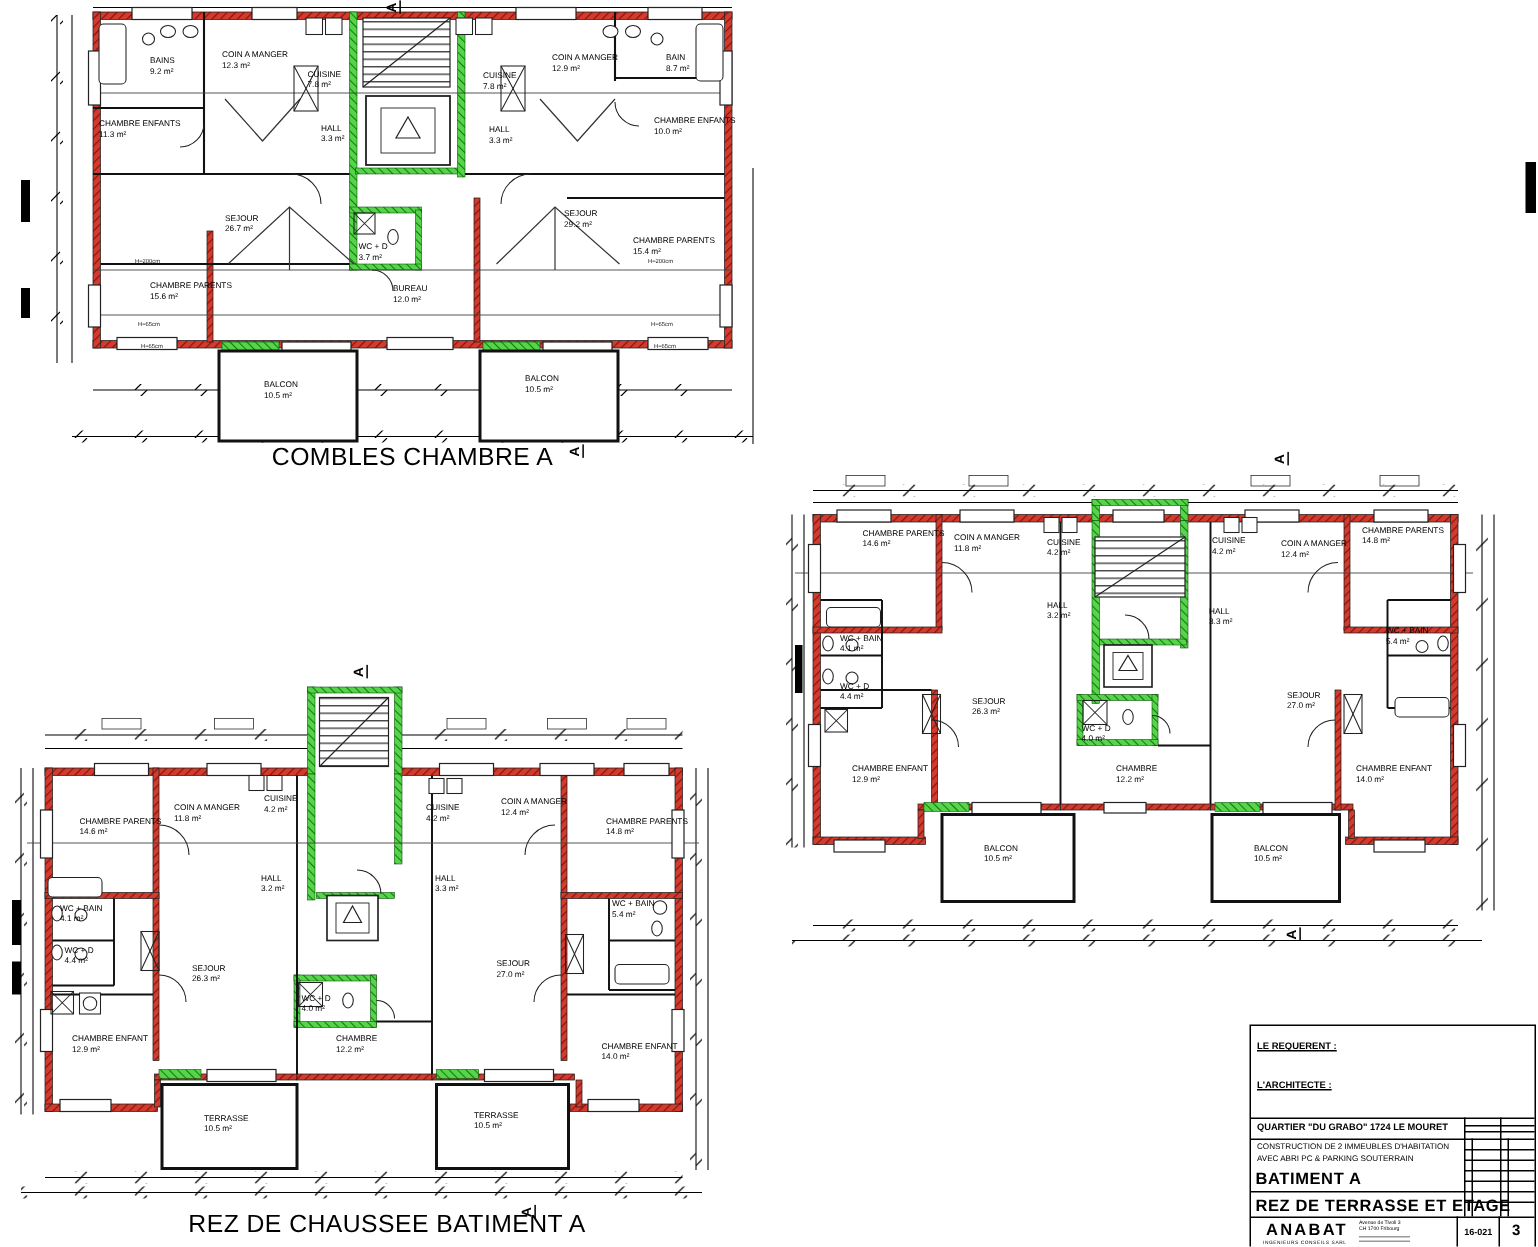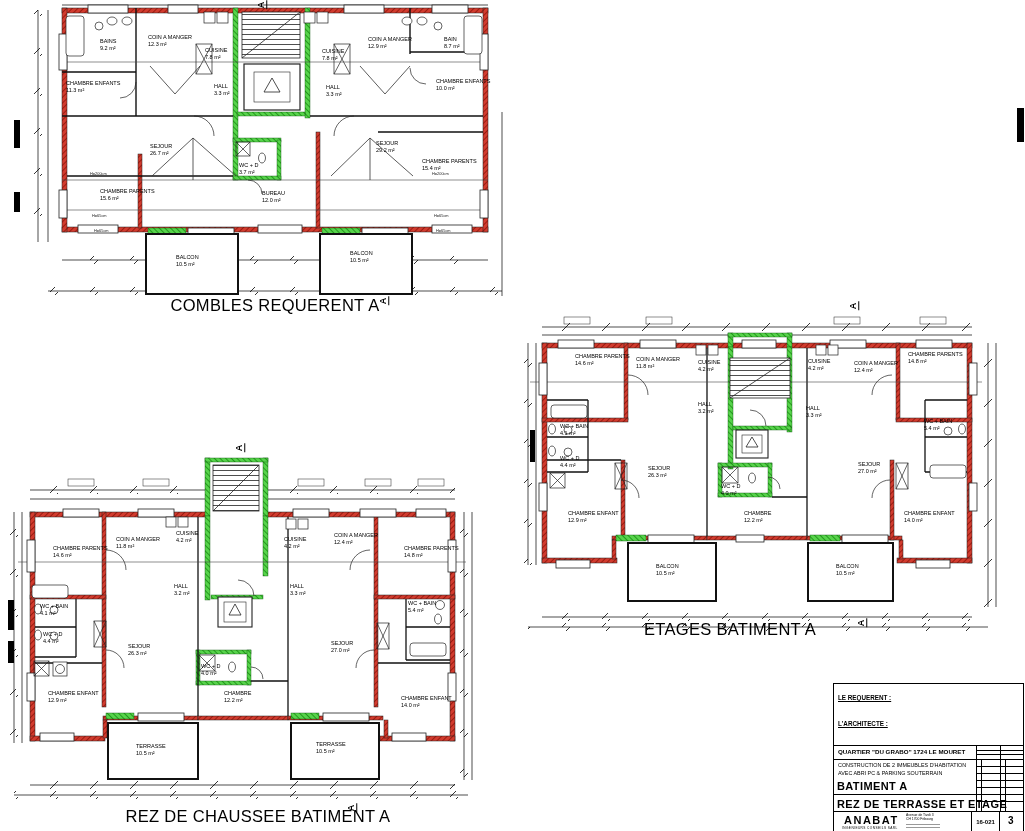--- a/index.html
+++ b/index.html
@@ -201,21 +201,21 @@
   <div class="rl" style="left:414px;top:154px;">CHAMBRE PARENTS
 15.4 m²</div>
   <div class="rl" style="left:342px;top:246px;">BALCON
 10.5 m²</div>
   <div class="hl" style="left:82px;top:167px;">H=200cm</div>
   <div class="hl" style="left:84px;top:209px;">H=65cm</div>
   <div class="hl" style="left:86px;top:224px;">H=65cm</div>
   <div class="hl" style="left:424px;top:167px;">H=200cm</div>
   <div class="hl" style="left:426px;top:209px;">H=65cm</div>
   <div class="hl" style="left:428px;top:224px;">H=65cm</div>
-  <div class="plan-title" style="left:54px;top:292px;width:426px;">COMBLES REQUERENT A</div>
+  <div class="plan-title" style="left:54px;top:292px;width:426px;">COMBLES CHAMBRE A</div>
   <div class="sec-marker" style="left:372px;top:292px;">A</div>
   <div class="sec-marker" style="left:250px;top:-4px;">A</div>
 </div>
 
 <div class="plan" style="left:520px;top:315px;width:505px;height:345px;">
 <svg width="505" height="345" viewBox="0 0 505 345">
   <defs>
     <pattern id="rh2" width="4" height="4" patternUnits="userSpaceOnUse" patternTransform="rotate(45)">
       <rect width="4" height="4" fill="#d23b2e"></rect>
           <line x1="0" y1="0" x2="0" y2="4" stroke="#8c1309" stroke-width="1.6"></line>
@@ -397,21 +397,20 @@
   <div class="rl" style="left:286px;top:90px;">HALL
 3.3 m²</div>
   <div class="rl" style="left:404px;top:103px;">WC + BAIN
 5.4 m²</div>
   <div class="rl" style="left:338px;top:146px;">SEJOUR
 27.0 m²</div>
   <div class="rl" style="left:384px;top:195px;">CHAMBRE ENFANT
 14.0 m²</div>
   <div class="rl" style="left:316px;top:248px;">BALCON
 10.5 m²</div>
-  <div class="plan-title" style="left:60px;top:305px;width:300px;">ETAGES BATIMENT A</div>
   <div class="sec-marker" style="left:338px;top:303px;">A</div>
   <div class="sec-marker" style="left:330px;top:-14px;">A</div>
 </div>
 
 <div class="plan" style="left:8px;top:445px;width:500px;height:390px;">
 <svg width="500" height="390" viewBox="0 0 500 390">
   <defs>
     <pattern id="rh3" width="4" height="4" patternUnits="userSpaceOnUse" patternTransform="rotate(45)">
       <rect width="4" height="4" fill="#d23b2e"></rect>
           <line x1="0" y1="0" x2="0" y2="4" stroke="#8c1309" stroke-width="1.6"></line>

